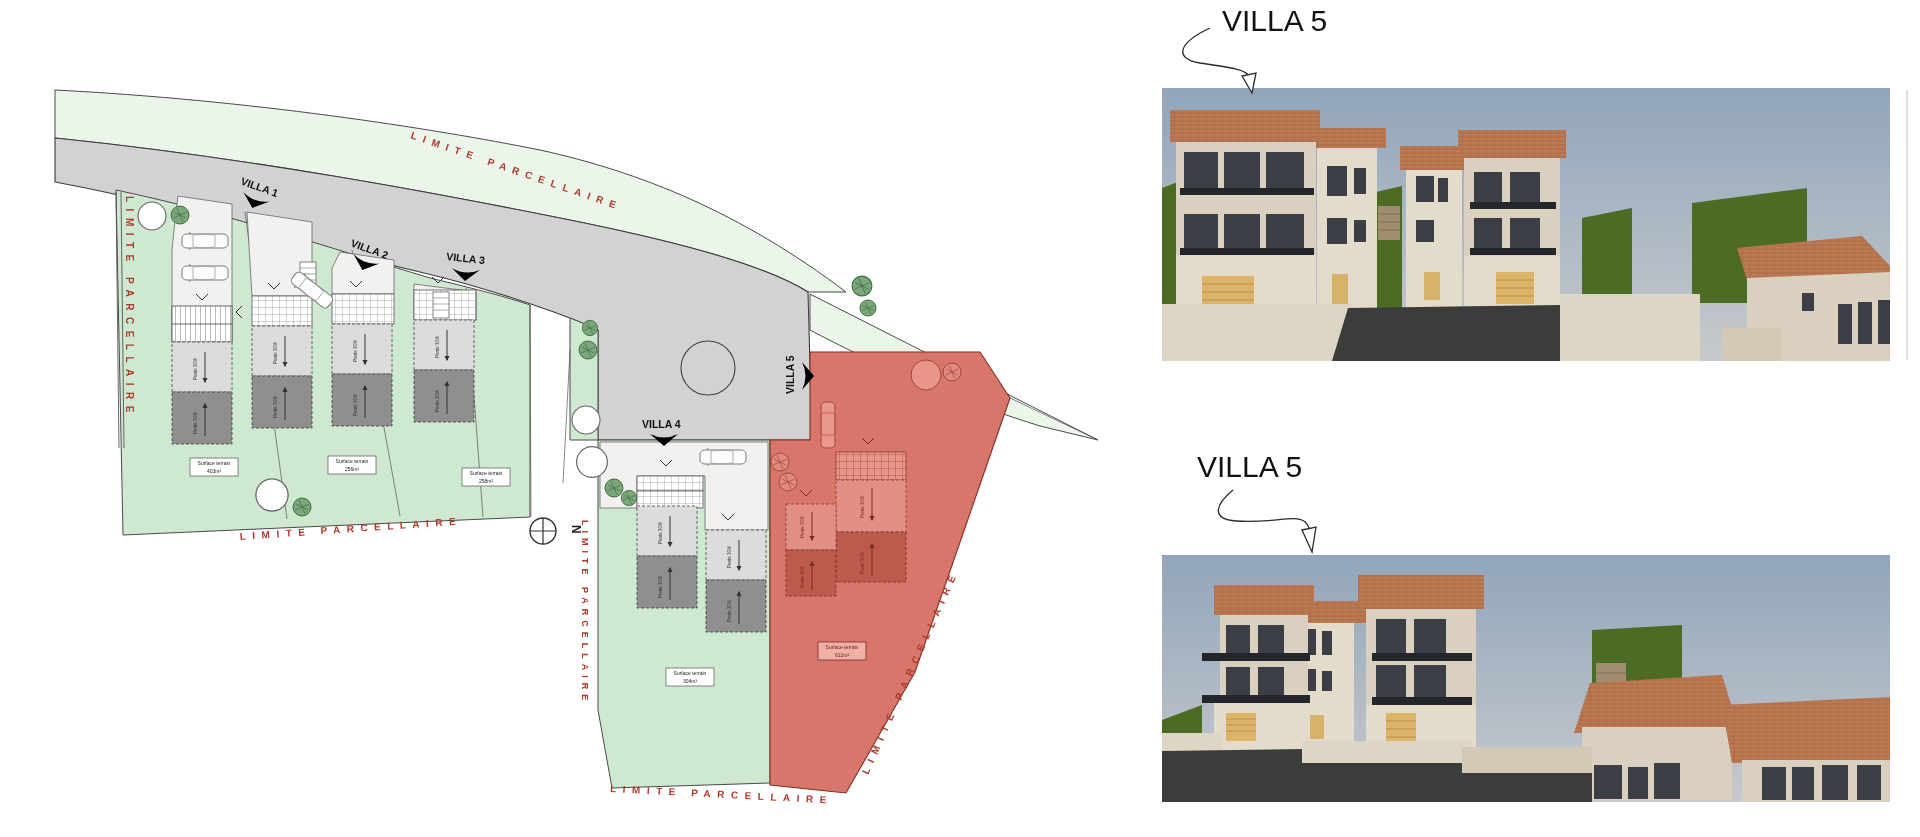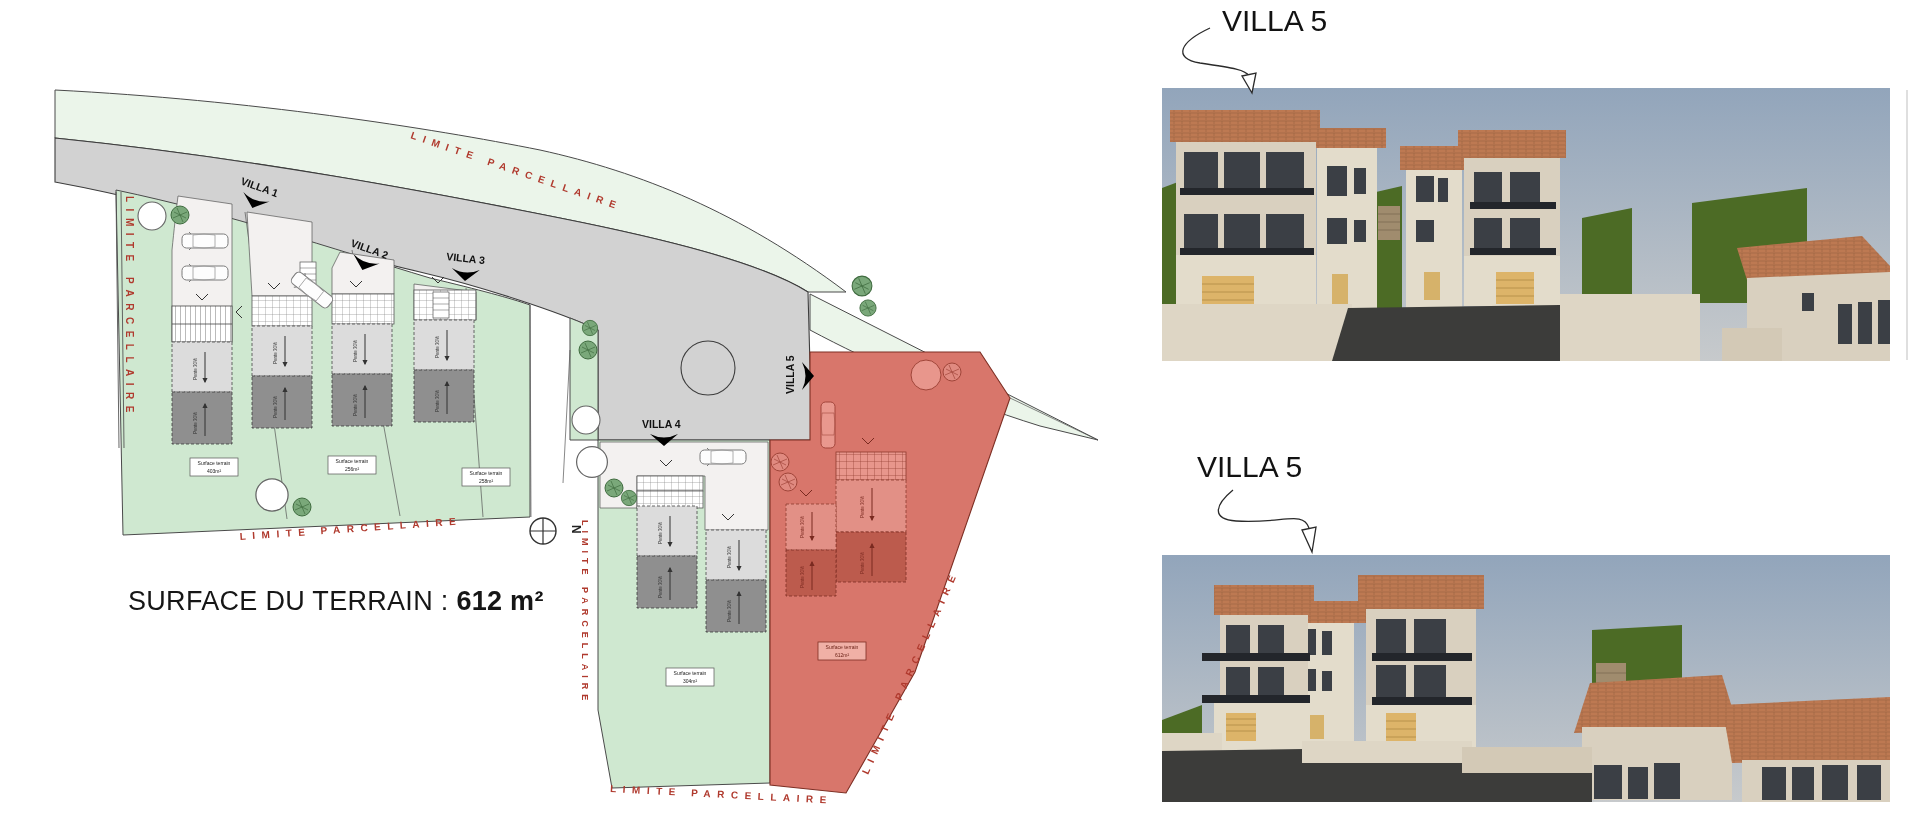--- a/index.html
+++ b/index.html
@@ -417,15 +417,14 @@
     <path d="M1242,76 L1256,73 L1252,93 Z" fill="#fff" stroke="#2a2a2a" stroke-width="1.3"></path>
   </g>
   <g>
     <path class="sq" d="M1233,490 C1216,504 1210,519 1236,521 C1282,524 1303,510 1309,528"></path>
     <path d="M1302,530 L1316,527 L1312,552 Z" fill="#fff" stroke="#2a2a2a" stroke-width="1.3"></path>
   </g>
 </svg>
 
 <div class="villa5-title" id="v5t1">VILLA 5</div>
 <div class="villa5-title" id="v5t2">VILLA 5</div>
-<div class="main-surface"><span>SURFACE DU TERRAIN :</span>&nbsp;<b>612 m²</b></div>
 
 </div>
 
 </body></html>

